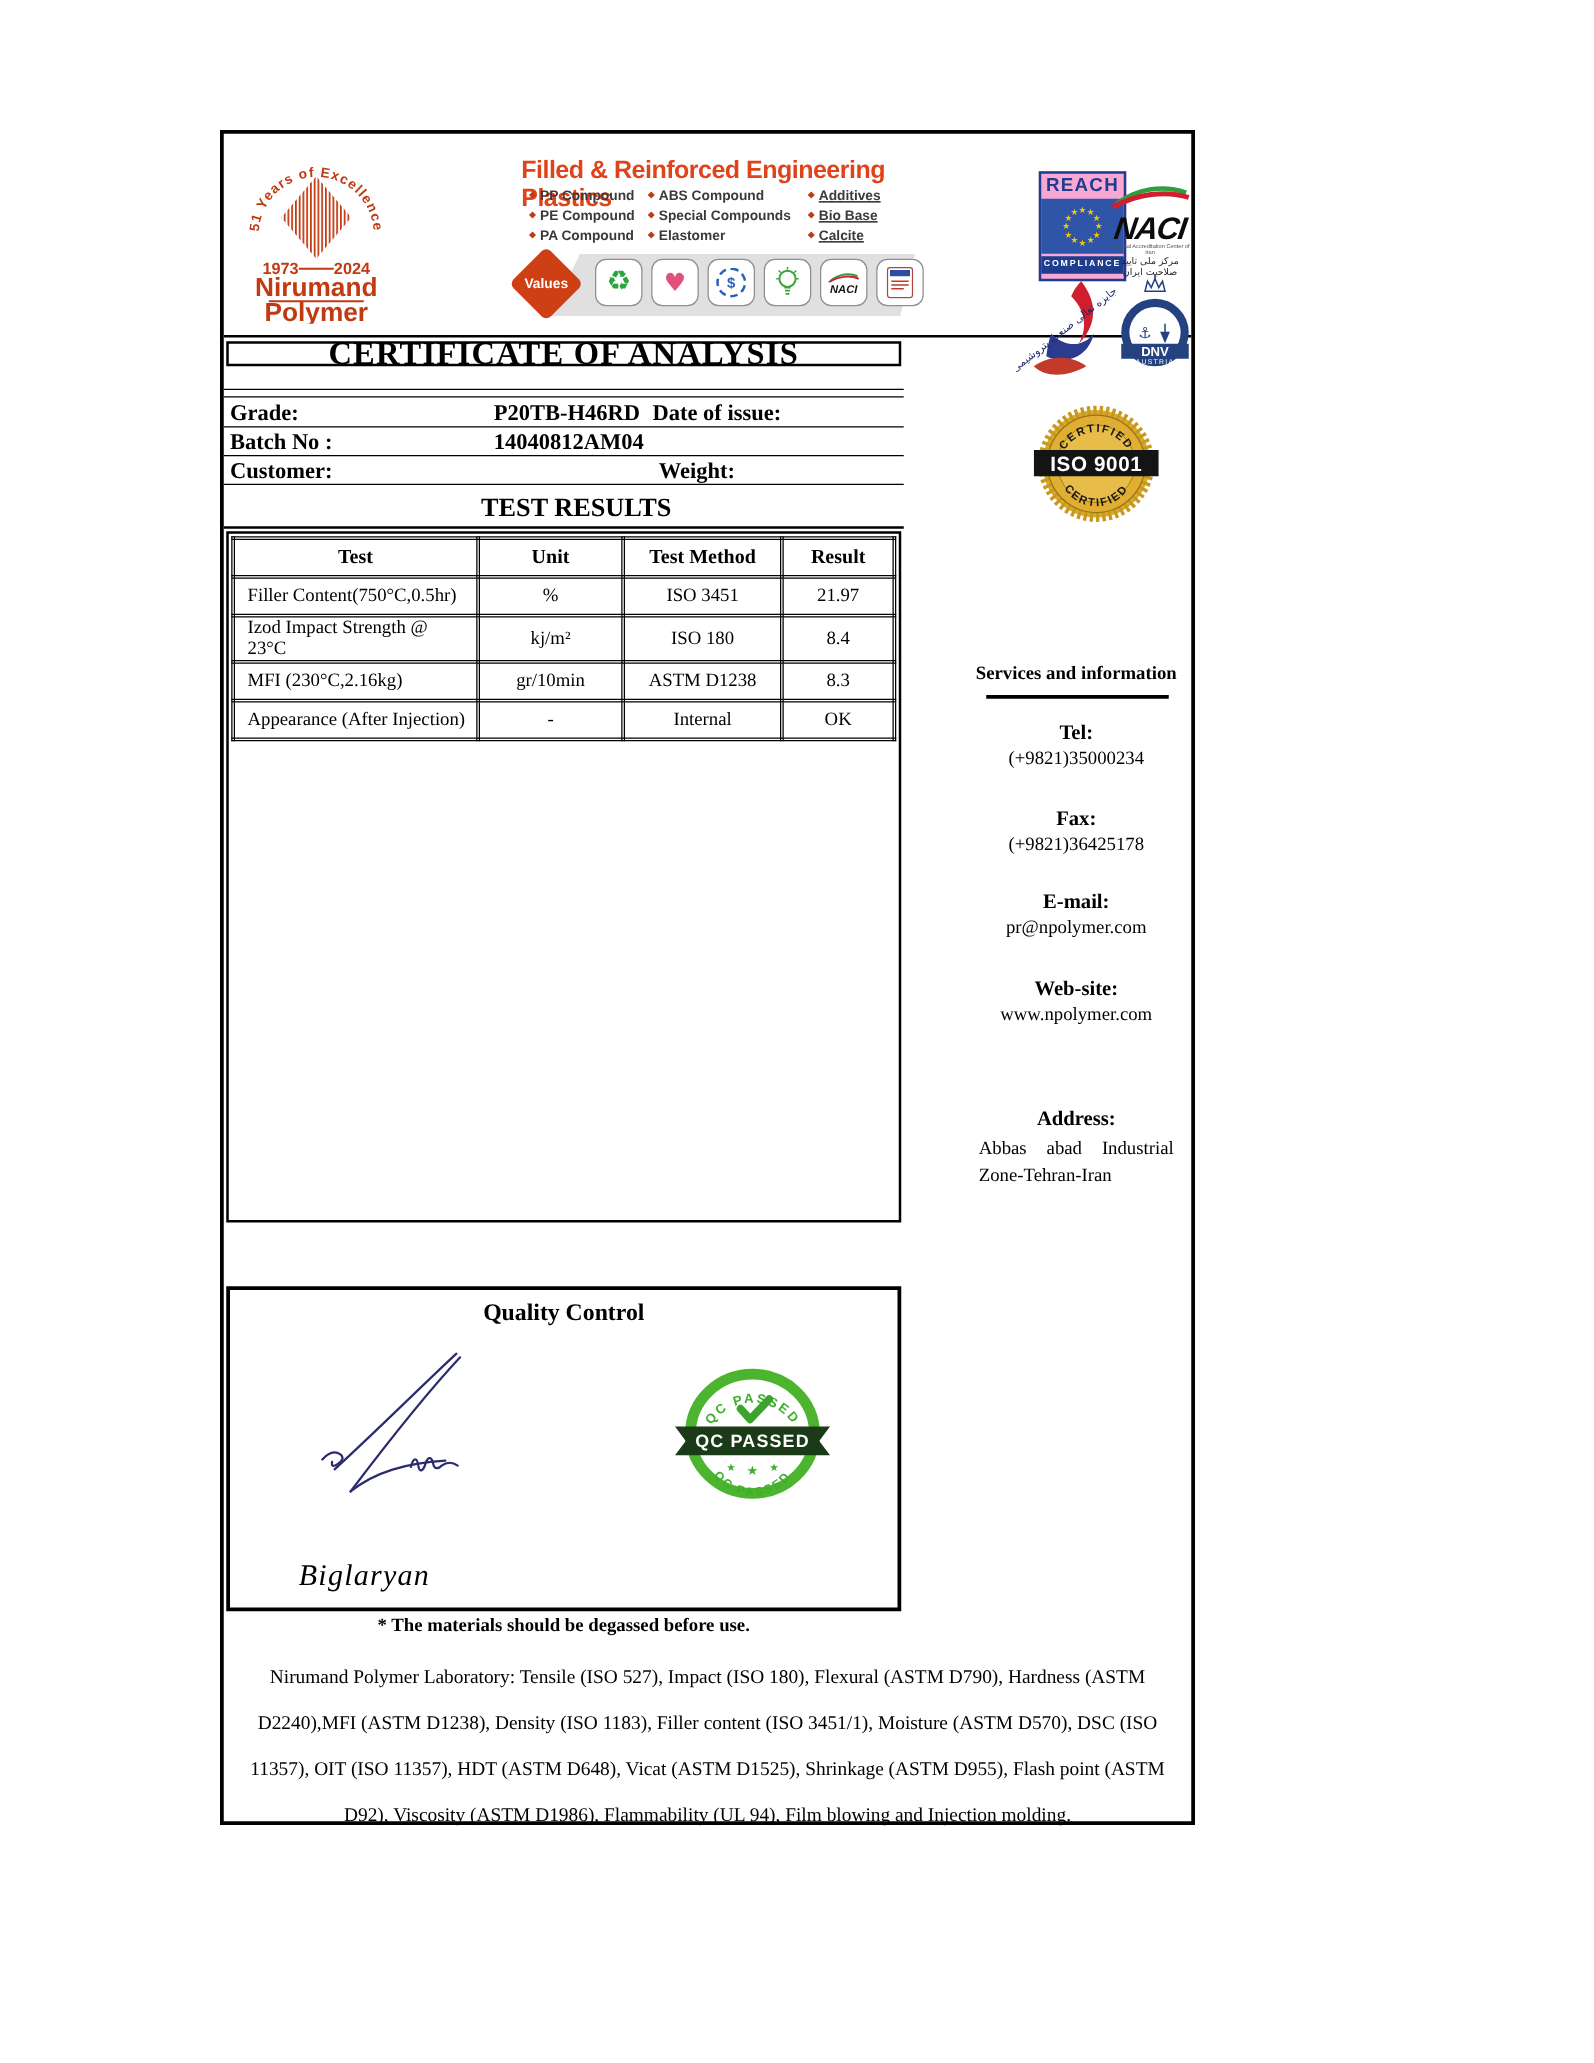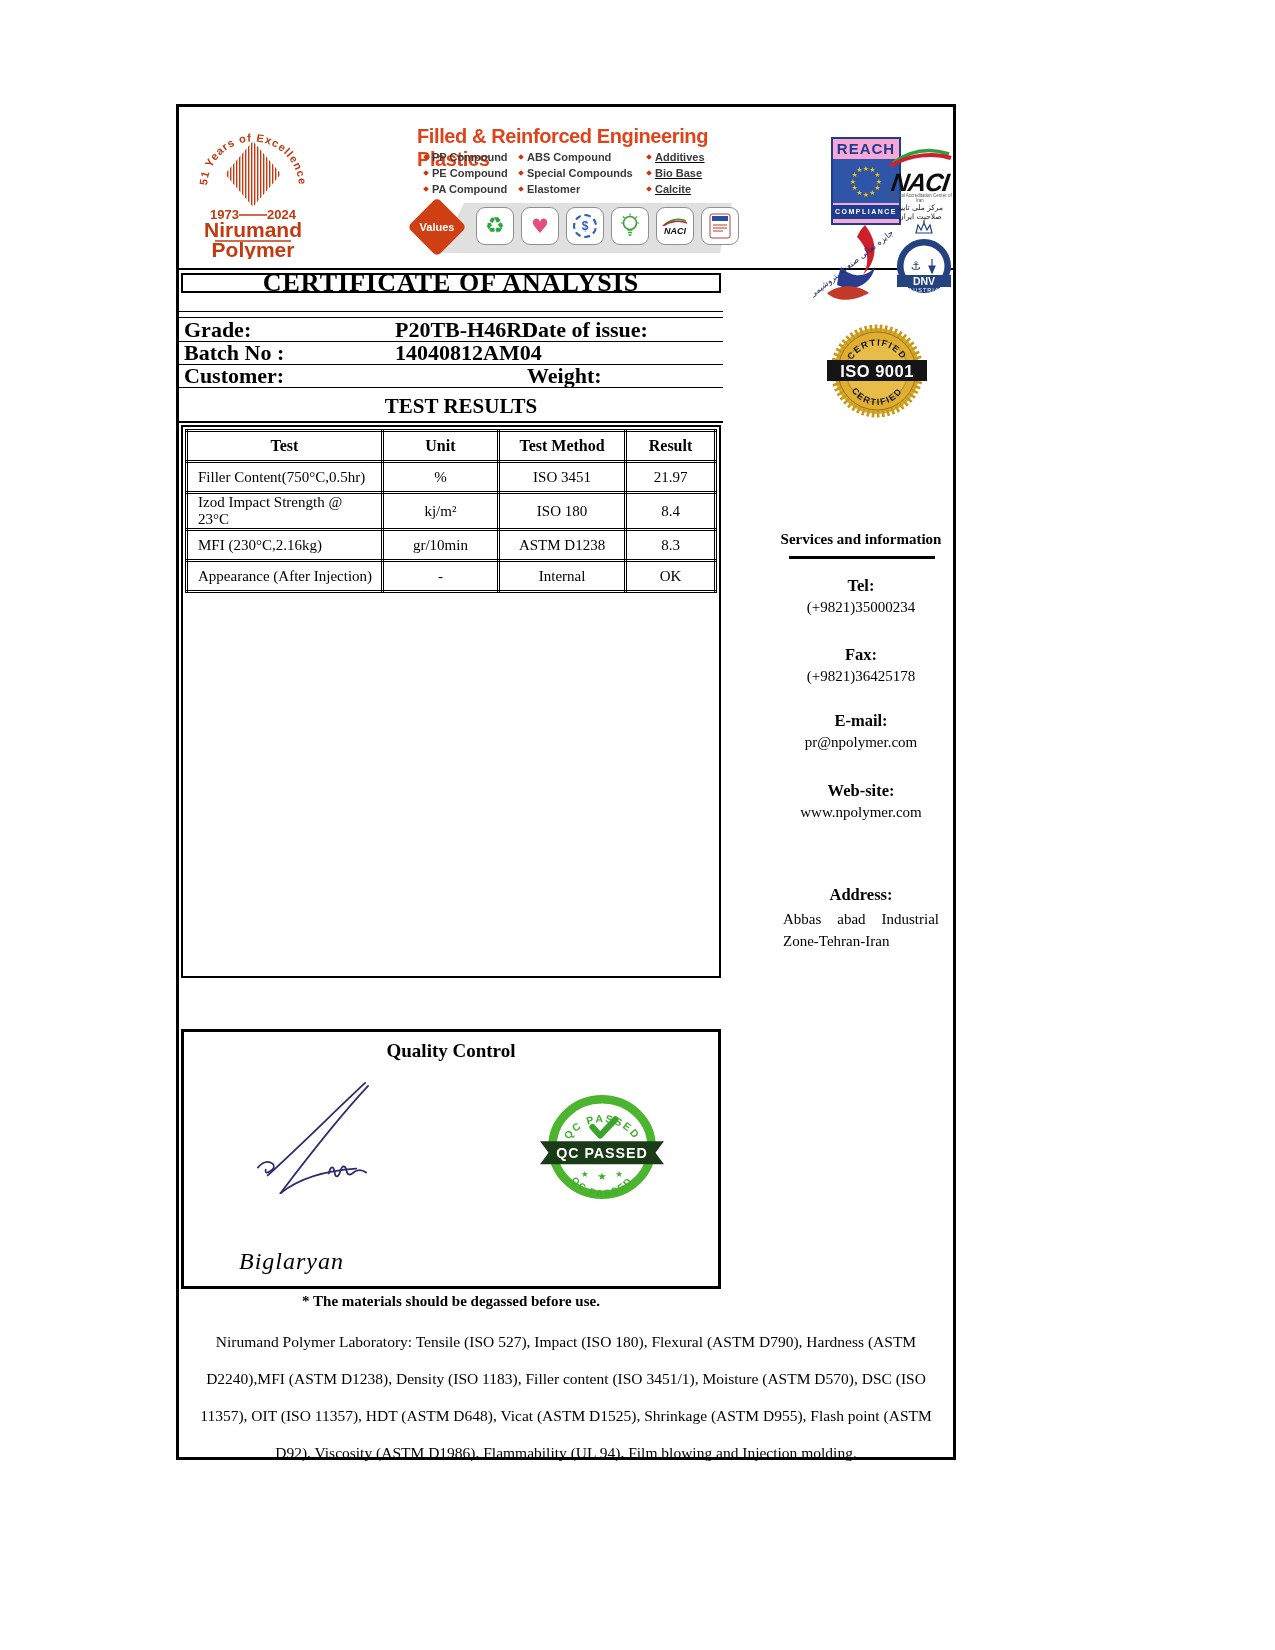--- a/index.html
+++ b/index.html
@@ -43,21 +43,21 @@
   .hdr-rule { position:absolute; left:0; top:161px; width:100%; border-top:2px solid #000; }
 
   
   .title-box { position:absolute; left:2px; top:166px; width:540px; height:20px;
                border:2.5px solid #000; display:flex; align-items:center; justify-content:center;
                font-weight:bold; font-size:26px; letter-spacing:1px; }
   .dbl-rule { position:absolute; left:0; top:204px; width:544px; height:7px;
               border-top:1.5px solid #000; border-bottom:1.5px solid #000; }
   .grade-sec { position:absolute; left:0; top:212px; width:544px; }
   .grow { position:relative; height:23px; border-bottom:1.5px solid #000;
-          font-weight:bold; font-size:22px; line-height:22px; }
+          font-weight:bold; font-size:18px; line-height:22px; }
   .grow .lab { position:absolute; left:5px; }
   .grow .val { position:absolute; left:216px; }
   .grow .lab2 { position:absolute; left:343px; }
   .grow .lab3 { position:absolute; left:348px; }
   .tr-bar { position:absolute; left:0; top:283px; width:544px; height:33px;
             border-bottom:2px solid #000; text-align:center; font-weight:bold;
             font-size:21px; line-height:32px;padding-left:20px; }
   .results-region { position:absolute; left:2px; top:318px; width:540px; height:553px;
                     border:2px solid #000; padding:2px; }
   table.results { width:100%; border-collapse:collapse; }

